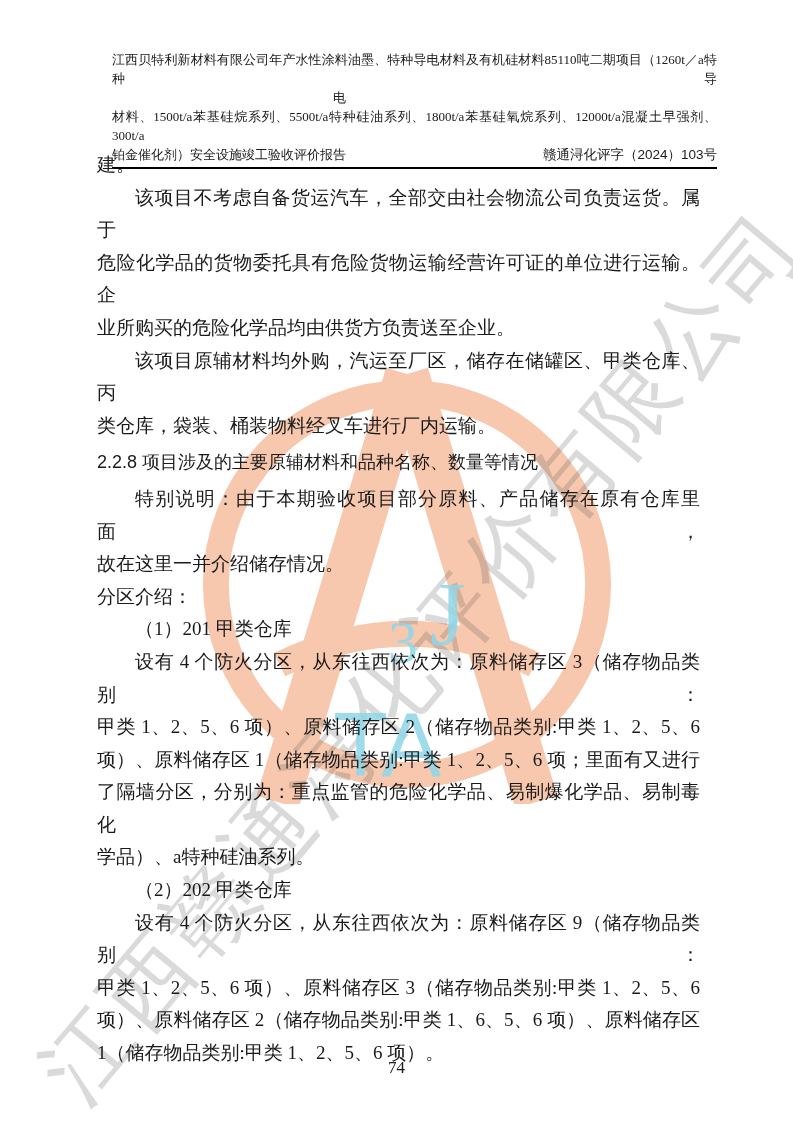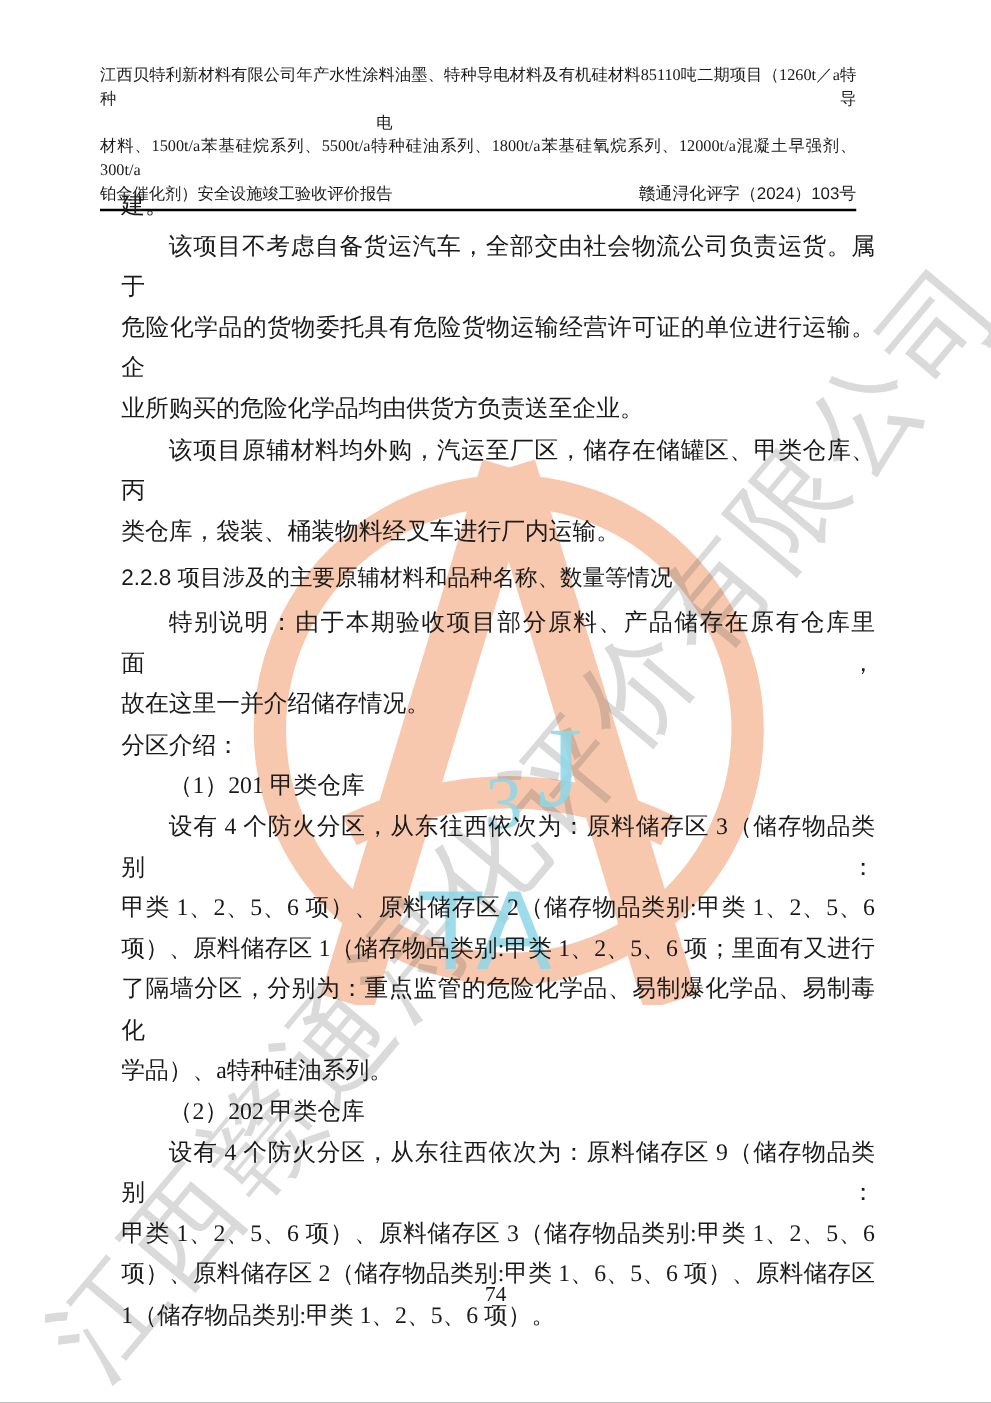--- a/index.html
+++ b/index.html
@@ -18,21 +18,21 @@
     position:absolute;left:-140px;top:600px;width:1120px;height:120px;
     transform:rotate(-50deg);
     font-size:88px;line-height:120px;letter-spacing:6px;white-space:nowrap;
     text-align:center;color:rgba(70,70,70,0.20);
     font-family:"Liberation Serif","DejaVu Serif",serif;
   }
   .wm-cyan{position:absolute;color:#8ed7e8;opacity:.85;line-height:1;
     font-family:"Liberation Sans","DejaVu Sans",sans-serif;}
   
   .header{
-    position:absolute;left:80px;top:50px;width:605px;
+    position:absolute;left:112px;top:50px;width:605px;
     font-size:13px;line-height:19px;
     border-bottom:2px solid #000;padding-bottom:3px;
   }
   .h-line{text-align:justify;text-align-last:justify;}
   .h-line2{text-align:center;padding-right:150px;}
   .h-line4{display:flex;justify-content:space-between;align-items:baseline;text-align:right;}
   .doc-number{font-weight:normal;font-size:13.5px;
     font-family:"Liberation Sans","DejaVu Sans",sans-serif;}
   
   .body-text{
@@ -42,21 +42,21 @@
   .bline{min-height:32.6px;}
   .bline.just{text-align:justify;text-align-last:justify;}
   .bline.ind{text-indent:38px;}
   .bline.bhead{
     font-weight:normal;font-size:18px;
     font-family:"Liberation Sans","DejaVu Sans",sans-serif;
     margin:4px 0 4px 0;
   }
   
   .footer{
-    position:absolute;left:0;top:1026px;width:100%;
+    position:absolute;left:0;top:1058px;width:100%;
     text-align:center;font-size:17px;
   }
 </style>
 </head>
 <body>
 
 <div class="page">
 
   <div class="wm-emblem">
     <svg viewBox="0 0 440 440" width="438" height="438">

